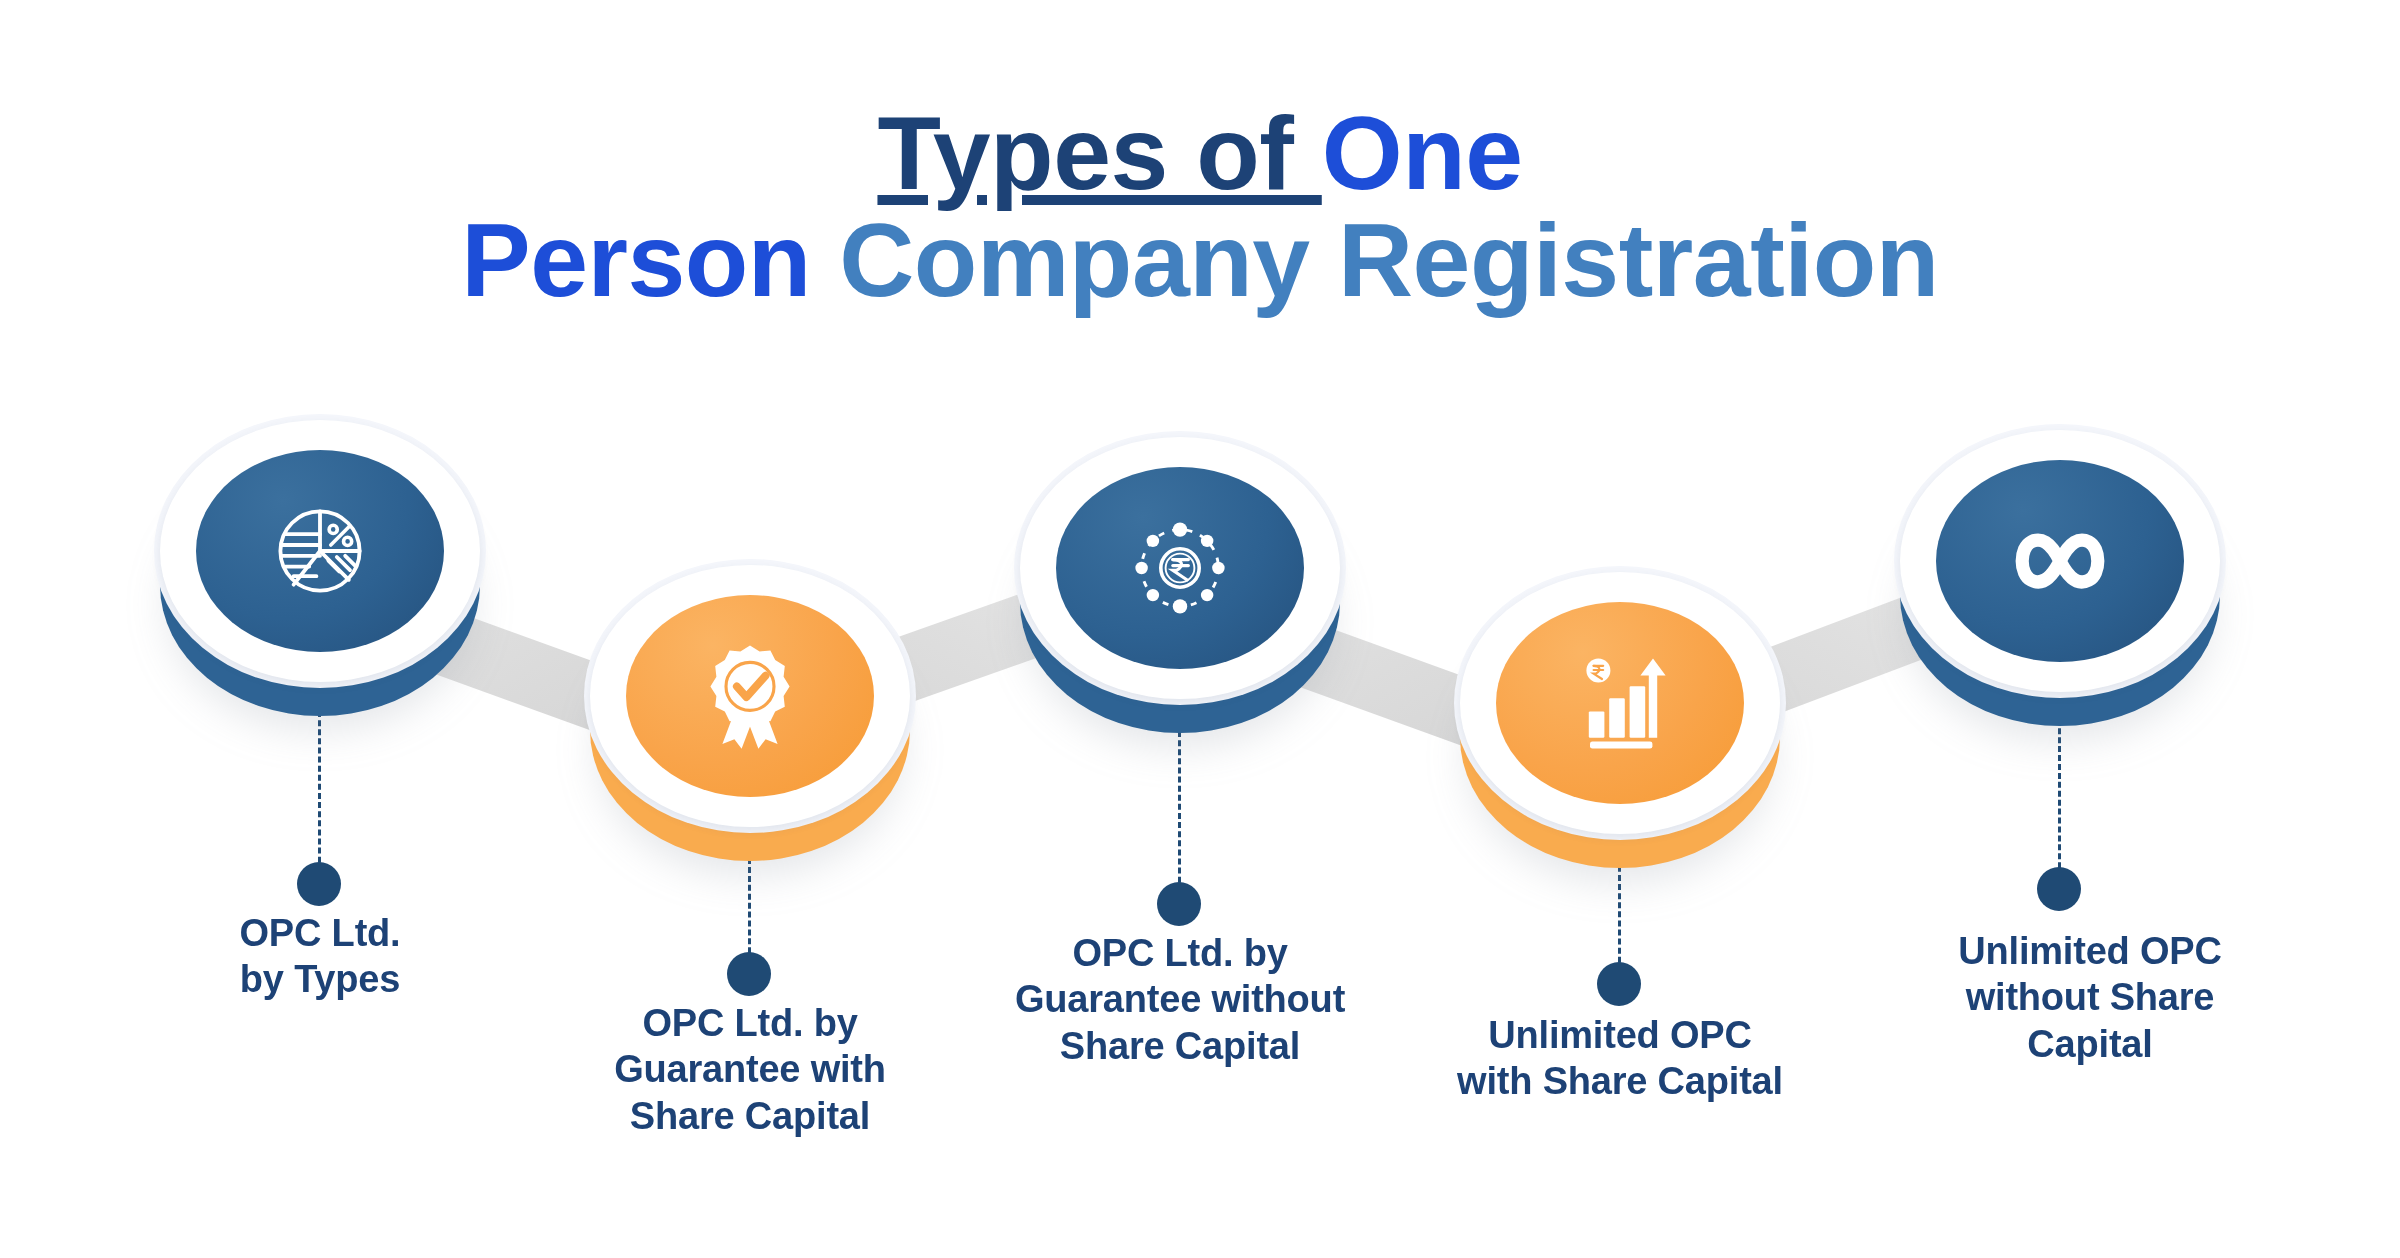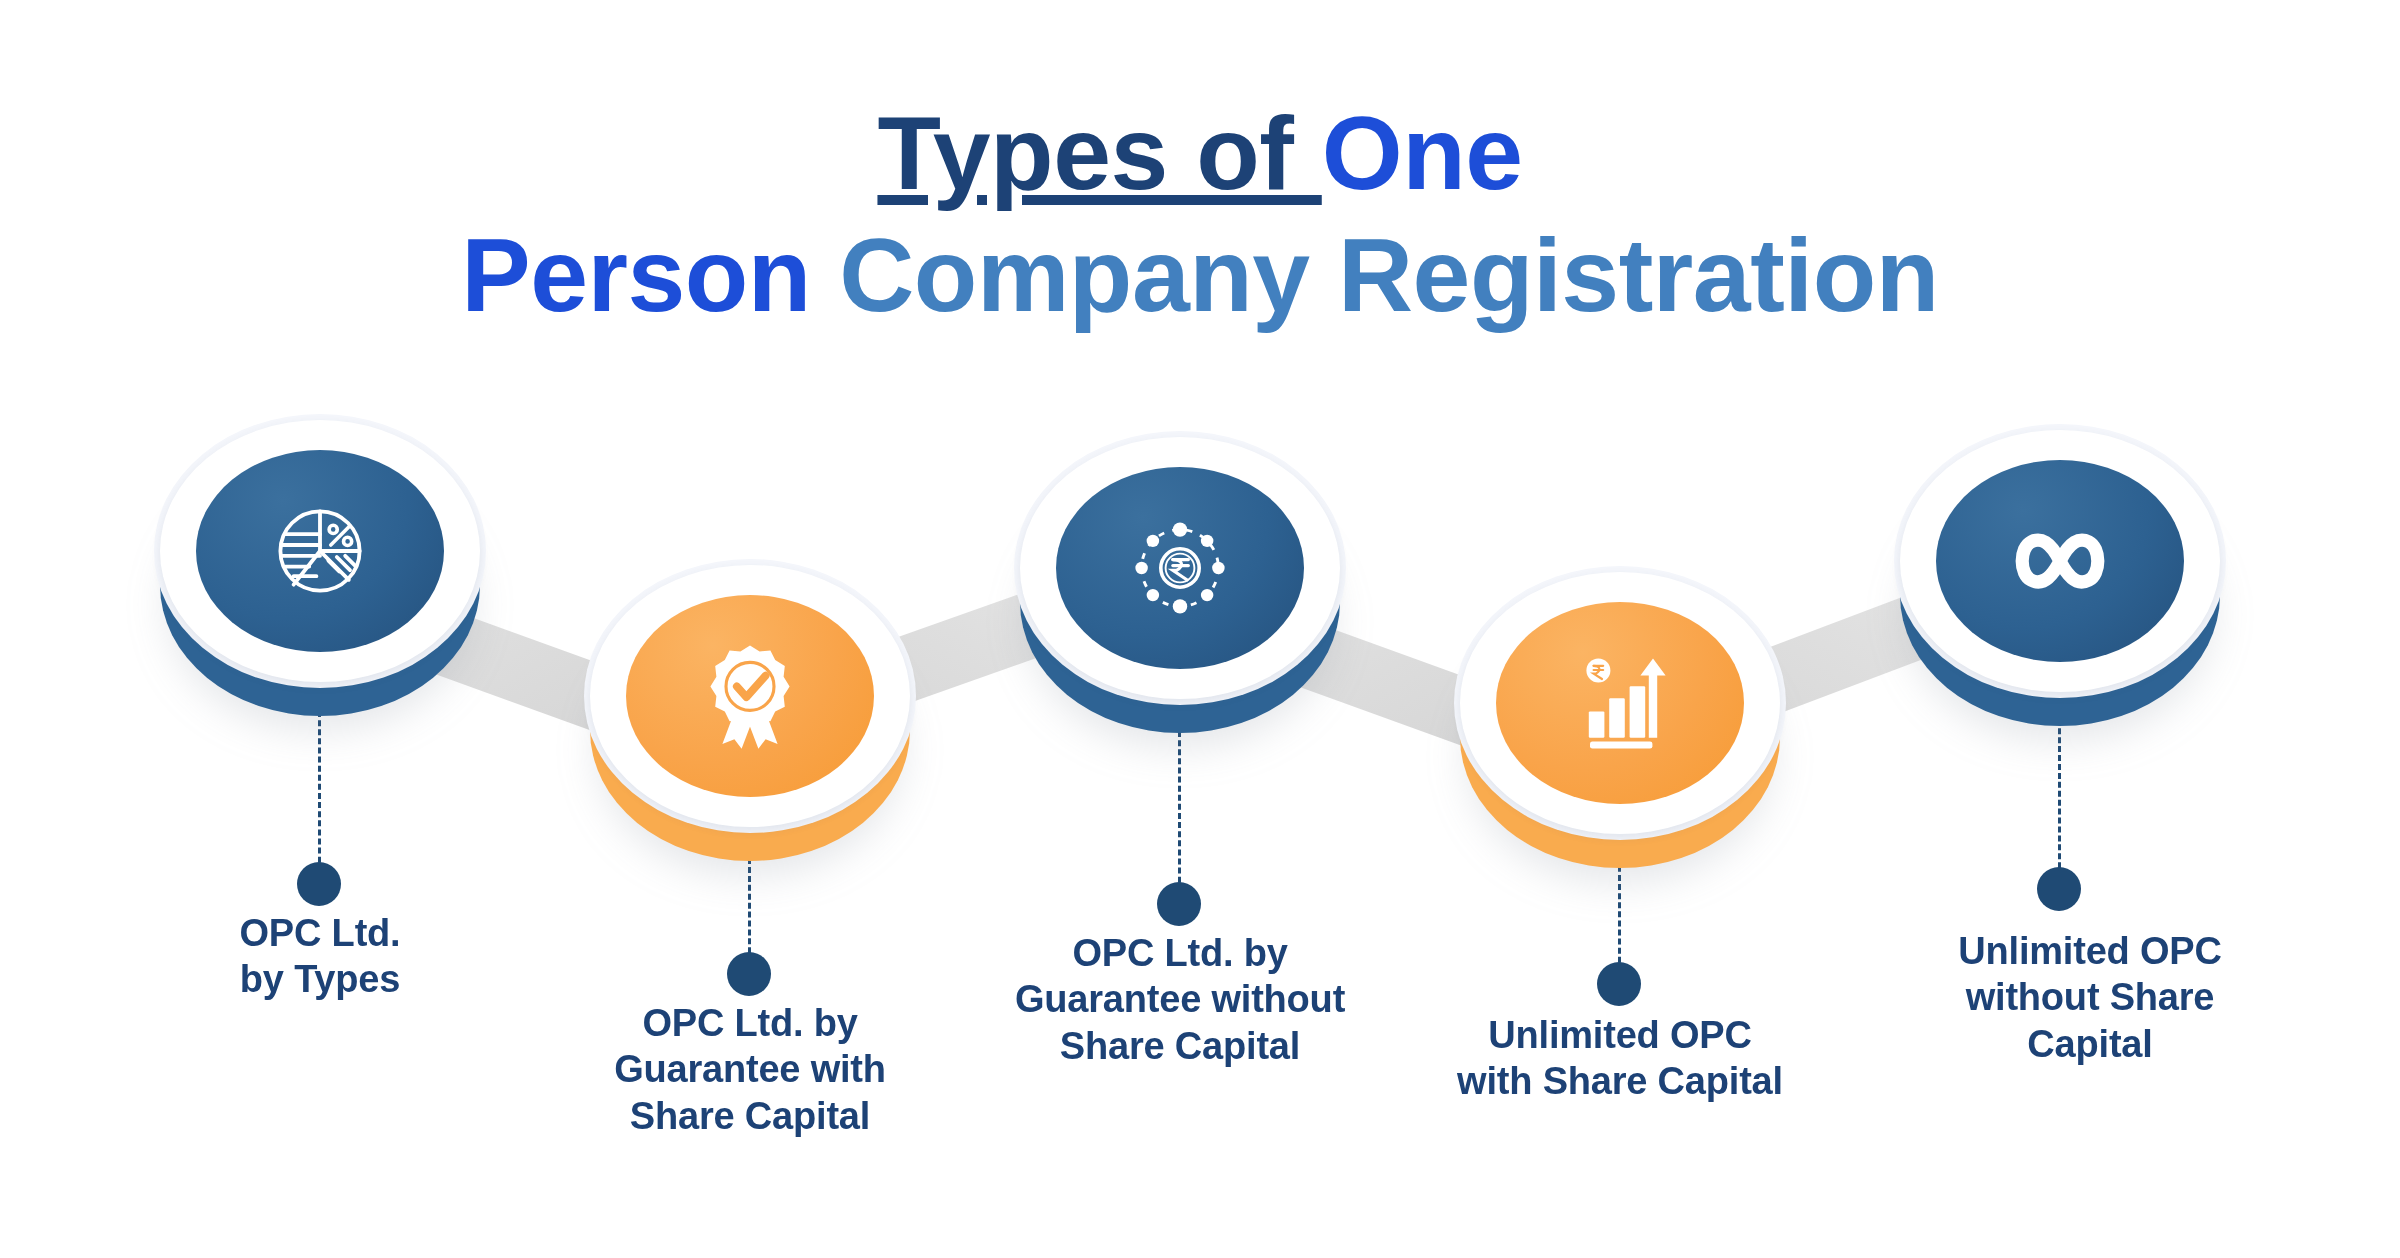--- a/index.html
+++ b/index.html
@@ -26,21 +26,21 @@
     text-align: center;
     line-height: 1.02;
   }
   .title-line {
     display: block;
     white-space: nowrap;
     font-weight: 700;
     letter-spacing: -0.5px;
   }
   .title-line1 { font-size: 104px; }
-  .title-line2 { font-size: 104px; margin-top: 16px; }
+  .title-line2 { font-size: 104px; margin-top: 1px; }
   .t-navy   { color: #1d4276; text-decoration: underline; }
   .t-orange { color: #1d4ed8; }
   .t-blue   { color: #4280bf; }
 
   
   .ribbons {
     position: absolute;
     top: 0; left: 0;
     width: 2400px; height: 1258px;
     pointer-events: none;

